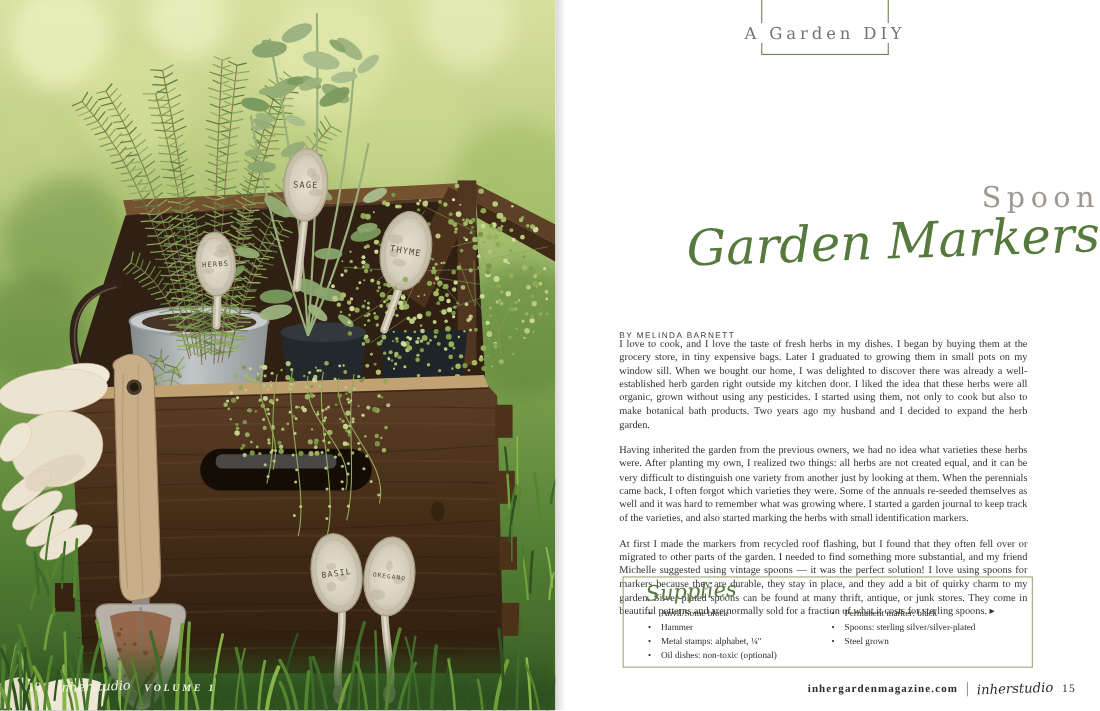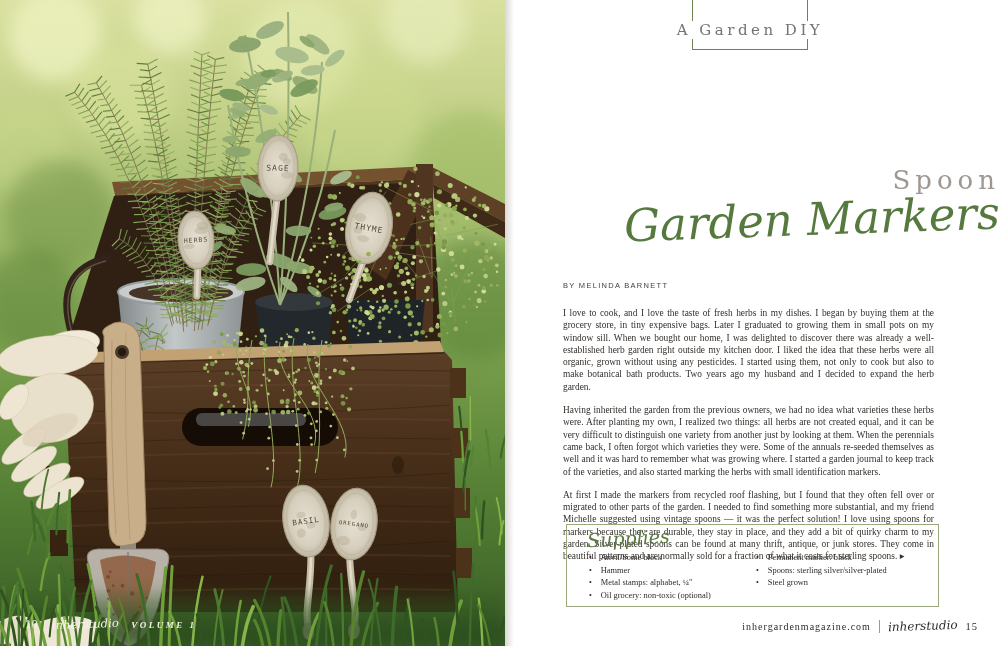--- a/index.html
+++ b/index.html
@@ -26,40 +26,40 @@
   .header-label { position:absolute; top:52px; left:50%; transform:translateX(-50%);
                   background:#ffffff; padding:0 6px; white-space:nowrap;
                   font-family:"DejaVu Serif", serif; font-size:15px; letter-spacing:3.5px;
                   color:#737373; }
 
   .title-block { position:absolute; left:0; top:165px; width:100%; text-align:right; }
   .kicker { font-family:"DejaVu Serif", serif; font-size:26px; letter-spacing:5px; color:#9e9792; }
   .main-title { font-family:"DejaVu Serif", serif; font-style:italic; font-size:45px;
                 color:#567a3e; margin-top:0px; transform:rotate(-2deg); }
 
-  .byline { position:absolute; left:58px; top:281px; font-family:"Liberation Sans", sans-serif;
+  .byline { position:absolute; left:58px; top:300px; font-family:"Liberation Sans", sans-serif;
             font-size:7.5px; letter-spacing:1.3px; color:#45413d; }
 
   .article { position:absolute; left:58px; top:307px; width:371px; }
   .article p { font-size:9.4px; line-height:12.3px; text-align:justify; color:#332f2b;
                margin-bottom:11px; }
 
   .supplies { position:absolute; left:61px; top:524px; width:373px; height:83px;
               border:1px solid #9aa87e; }
   .supplies-heading { font-family:"DejaVu Serif", serif; font-style:italic;
                       position:absolute; left:20px; top:2px; font-size:19px; color:#5a7b40;
                       transform:rotate(-3deg); }
   .cols { position:absolute; left:22px; top:27px; display:flex; }
   .cols ul { list-style:none; }
   .col1 { width:167px; }
   .cols li { font-size:8.4px; line-height:12.7px; color:#2e2b27; display:flex; }
   .blt { margin-right:9px; font-size:8px; color:#2e2b27; }
 
   .footer-right { position:absolute; right:22px; top:619px; display:flex; align-items:center; gap:8px; }
-  .site { font-family:"Liberation Serif", serif; font-weight:normal; font-size:10px;
+  .site { font-family:"Liberation Serif", serif; font-weight:bold; font-size:10px;
           letter-spacing:1px; color:#2d2b28;padding-left:45px; }
   .divider { width:1px; height:13px; background:#9a9a94; }
   .logo-script.dark { color:#2d2b28; font-size:12px; }
   .pg-r { font-size:10.5px; color:#2d2b28; letter-spacing:1px; }
 </style>
 </head>
 <body>
 
 <div class="spread">
 
@@ -1866,21 +1866,21 @@
           <li>
               <span class="blt">•</span>
               <span>Hammer</span>
             </li>
           <li>
               <span class="blt">•</span>
               <span>Metal stamps: alphabet, ¼"</span>
             </li>
           <li>
               <span class="blt">•</span>
-              <span>Oil grocery: non-toxic (optional)</span>
+              <span>Oil dishes: non-toxic (optional)</span>
             </li>
         </ul>
         <ul class="col2">
           <li>
               <span class="blt">•</span>
               <span>Permanent marker: black</span>
             </li>
           <li>
               <span class="blt">•</span>
               <span>Spoons: sterling silver/silver-plated</span>

